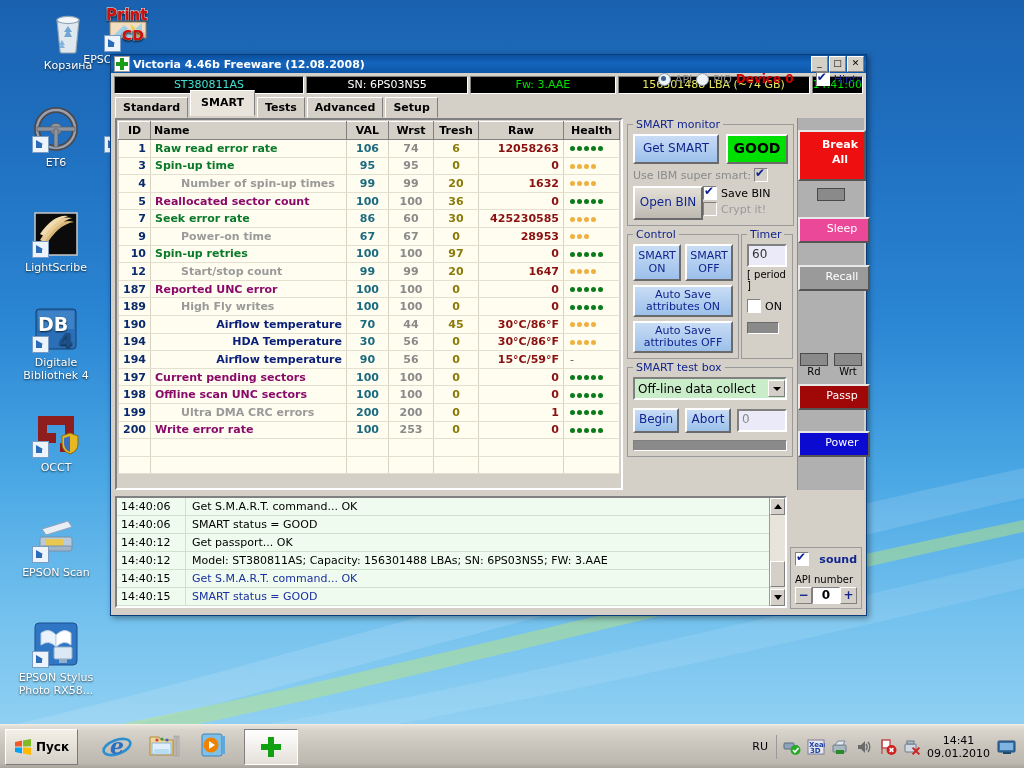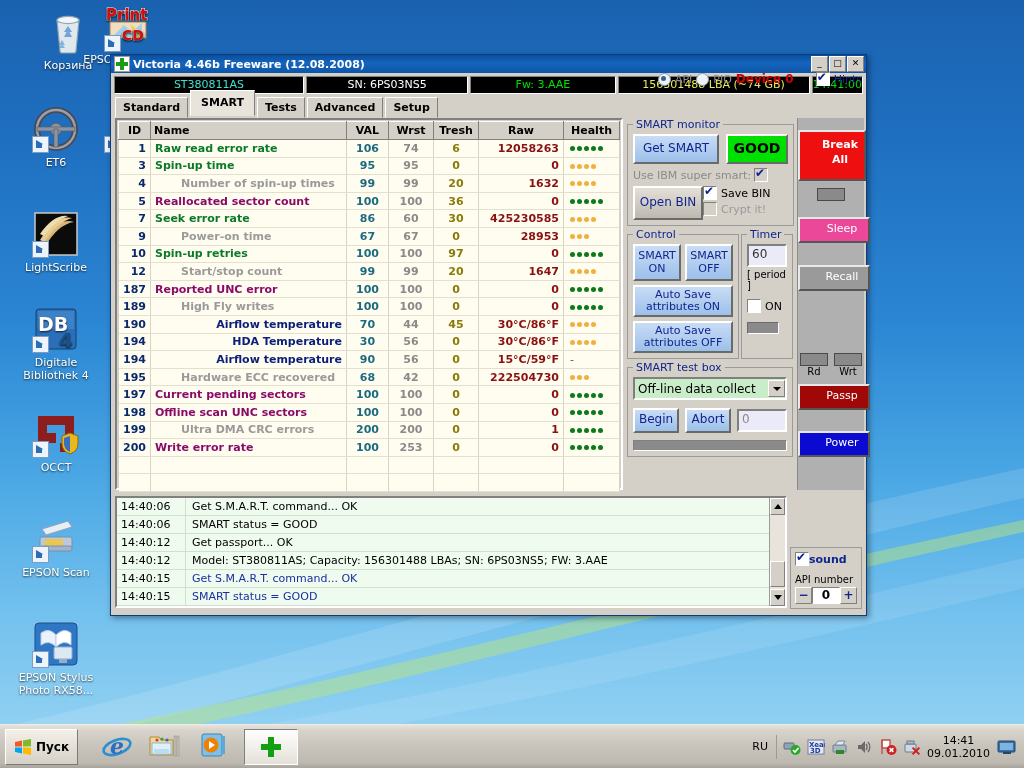--- a/index.html
+++ b/index.html
@@ -454,30 +454,20 @@
               <td class="id">194</td>
               <td class="nm navy">Airflow temperature</td>
               <td class="val">90</td>
               <td class="wrst">56</td>
               <td class="tresh">0</td>
               <td class="raw">15°C/59°F</td>
               <td class="health"><span style="color:#555">-</span></td>
               <td></td>
             </tr>
             <tr>
-              <td class="id">195</td>
-              <td class="nm grey">Hardware ECC recovered</td>
-              <td class="val">68</td>
-              <td class="wrst">42</td>
-              <td class="tresh">0</td>
-              <td class="raw">222504730</td>
-              <td class="health"><span class="dot" style="background:#f0b040"></span><span class="dot" style="background:#f0b040"></span><span class="dot" style="background:#f0b040"></span></td>
-              <td></td>
-            </tr>
-            <tr>
               <td class="id">197</td>
               <td class="nm purple">Current pending sectors</td>
               <td class="val">100</td>
               <td class="wrst">100</td>
               <td class="tresh">0</td>
               <td class="raw">0</td>
               <td class="health"><span class="dot" style="background:#0a7a1a"></span><span class="dot" style="background:#0a7a1a"></span><span class="dot" style="background:#0a7a1a"></span><span class="dot" style="background:#0a7a1a"></span><span class="dot" style="background:#0a7a1a"></span></td>
               <td></td>
             </tr>
             <tr>
@@ -663,21 +653,21 @@
       <div class="sbtrack">
           <div class="sbthumb"></div>
         </div>
       <div class="sbbtn sbdn">
           <i></i>
         </div>
     </div>
   </div>
 
   <div id="soundbox">
-    <div style="display:flex;align-items:center;gap:0;">
+    <div style="display:flex;align-items:center;gap:0;justify-content:space-between;">
       <span class="chk on"></span>
       <span style="font-size:11px;font-weight:bold;color:#11258f;">sound</span>
     </div>
     <div style="font-size:10px;margin-top:8px;">API number</div>
     <div class="spin">
       <div class="sb"><span>−</span></div>
       <div class="sv">0</div>
       <div class="sb"><span>+</span></div>
     </div>
   </div>

